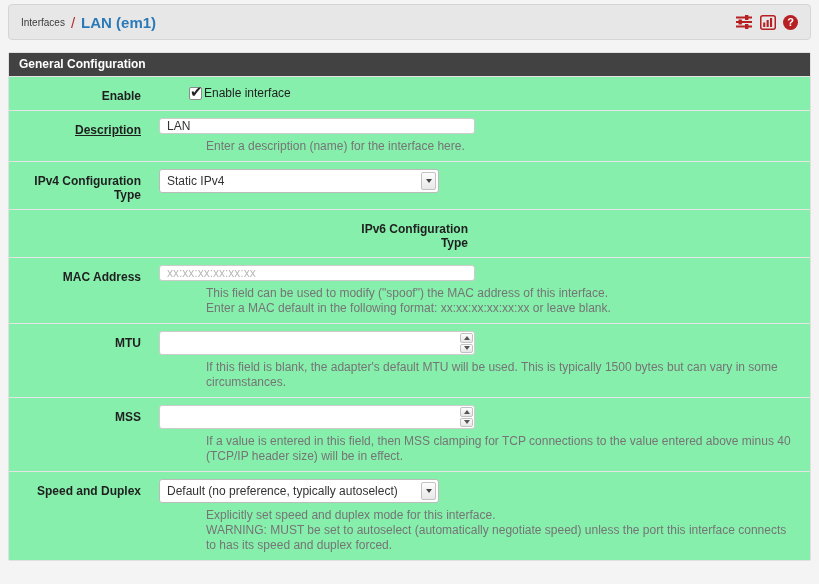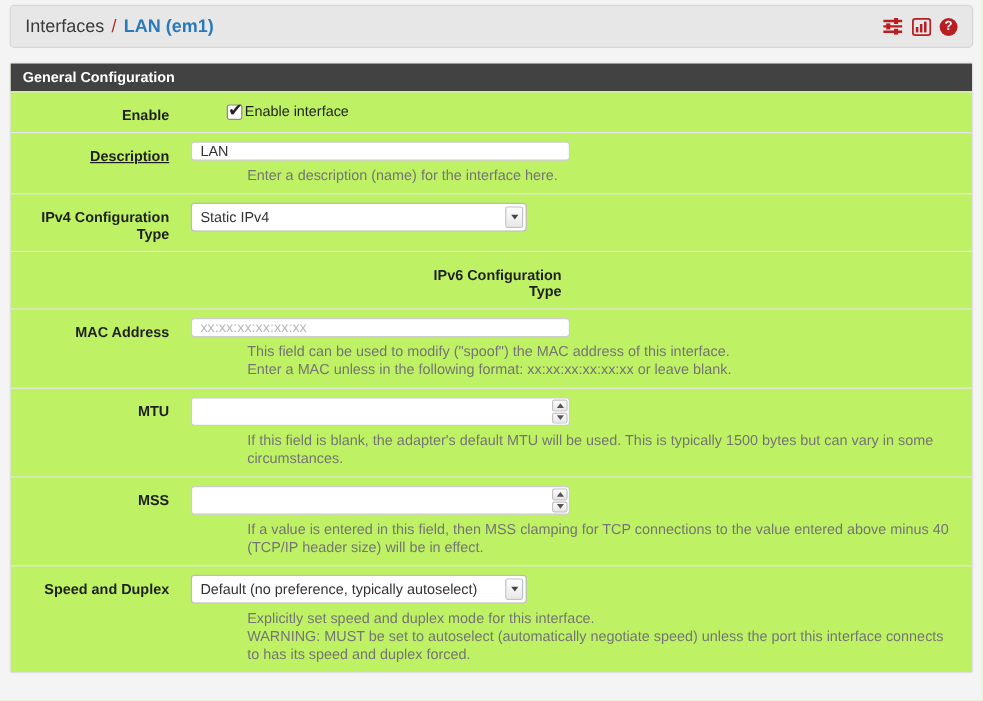--- a/index.html
+++ b/index.html
@@ -15,37 +15,37 @@
   
   .breadcrumb-bar {
     height: 36px;
     background: #e7e7e7;
     border: 1px solid #d5d5d5;
     border-radius: 4px;
     display: flex;
     align-items: center;
     padding: 0 12px;
   }
-  .breadcrumb-bar .crumb-section { font-size: 15px; color: #3b3b3b; }
+  .breadcrumb-bar .crumb-section { font-size: 10px; color: #3b3b3b; }
   .breadcrumb-bar .crumb-sep { font-size: 15px; color: #b32d2d; margin: 0 6px; }
   .breadcrumb-bar .crumb-page { font-size: 15px; color: #2a7ab9; font-weight: bold; }
   .head-icons { margin-left: auto; display: flex; align-items: center; gap: 7px; }
   .hicon { width: 17px; height: 17px; display: inline-flex; align-items: center; justify-content: center; cursor: pointer; }
   .hicon svg { display: block; }
   .help-badge {
     width: 15px; height: 15px; border-radius: 50%;
     background: #b71f23; color: #fff; font-weight: bold; font-size: 11px;
     display: inline-flex; align-items: center; justify-content: center;
     line-height: 1;
   }
 
   
   .panel {
     margin-top: 12px;
-    background: #bef264;
+    background: #86efac;
     border: 1px solid #e0e0e0;
     border-radius: 2px;
   }
   .panel-heading {
     background: #424242;
     color: #fff;
     font-weight: bold;
     font-size: 12px;
     padding: 4px 10px;
     line-height: 15px;
@@ -219,21 +219,21 @@
     <div class="row">
       <div class="col-label">IPv6 Configuration Type</div>
     </div>
 
     <div class="row">
       <div class="col-label">MAC Address</div>
       <div class="col-input">
         <input class="text-input" type="text" placeholder="xx:xx:xx:xx:xx:xx" style="">
         <div class="help-text">
           <div>This field can be used to modify ("spoof") the MAC address of this interface.</div>
-          <div>Enter a MAC unless in the following format: xx:xx:xx:xx:xx:xx or leave blank.</div>
+          <div>Enter a MAC default in the following format: xx:xx:xx:xx:xx:xx or leave blank.</div>
         </div>
       </div>
     </div>
 
     <div class="row">
       <div class="col-label">MTU</div>
       <div class="col-input">
         <div class="number-input">
           <input type="text" value="" style="">
           <span class="spinners">

